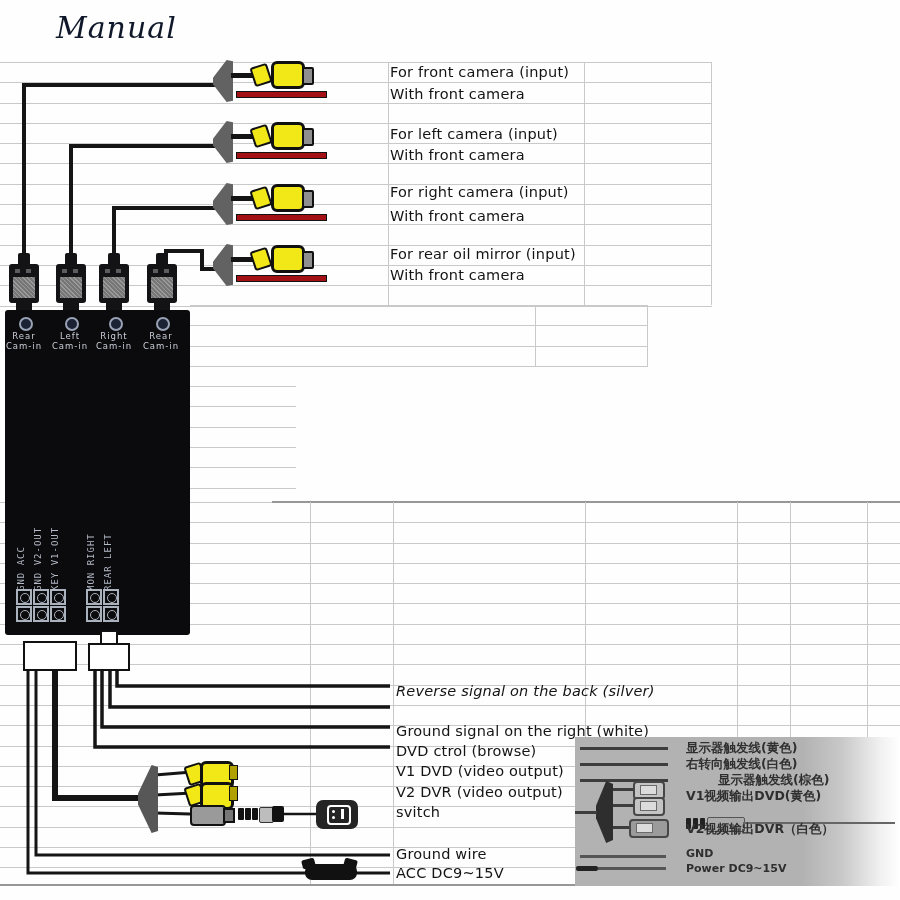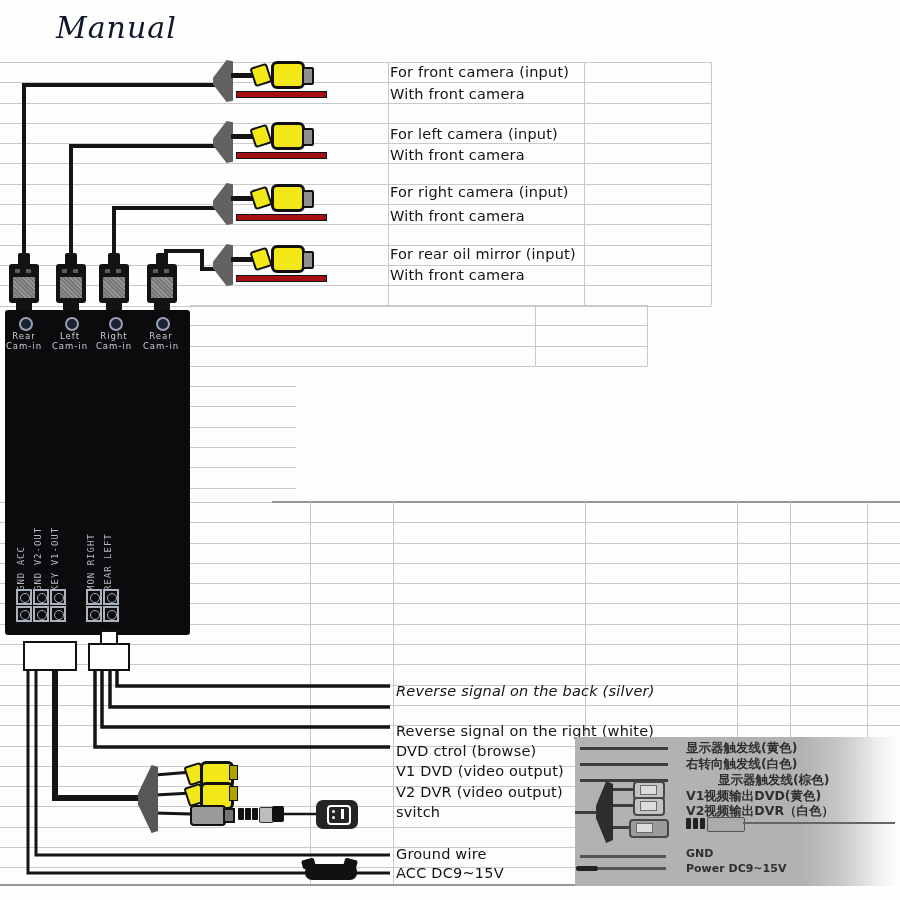--- a/index.html
+++ b/index.html
@@ -257,21 +257,21 @@
       <div class="sw-dot" style="left:3px;top:9px;"></div>
       <div class="sw-bar"></div>
     </div>
   </div>
 
   <div class="fuse-nub" style="left:302px;top:859px;transform:rotate(-15deg);"></div>
   <div class="fuse-nub" style="left:344px;top:859px;transform:rotate(15deg);"></div>
   <div class="fuse-body"></div>
 
   <div class="lbl" style="left:396px;top:683px;font-style:italic;">Reverse signal on the back (silver)</div>
-  <div class="lbl" style="left:396px;top:723px;">Reverse signal on the right (white)</div>
+  <div class="lbl" style="left:396px;top:723px;">Ground signal on the right (white)</div>
   <div class="lbl" style="left:396px;top:743px;">DVD ctrol (browse)</div>
   <div class="lbl" style="left:396px;top:763px;">V1 DVD (video output)</div>
   <div class="lbl" style="left:396px;top:784px;">V2 DVR (video output)</div>
   <div class="lbl" style="left:396px;top:804px;">svitch</div>
   <div class="lbl" style="left:396px;top:846px;">Ground wire</div>
   <div class="lbl" style="left:396px;top:865px;">ACC DC9~15V</div>
 
   <div class="inset">
     <div class="iwire" style="left:5px;top:10px;width:88px;height:2.5px;"></div>
     <div class="iwire" style="left:5px;top:26px;width:88px;height:2.5px;"></div>
@@ -295,18 +295,18 @@
     <div class="jack-stripe" style="left:125px;top:81px;width:5px;height:11px;background:#222;"></div>
     <div class="jack-sleeve" style="left:132px;top:80px;width:36px;height:13px;background:#ababab;border-color:#555;"></div>
     <div class="iwire" style="left:168px;top:85px;width:152px;height:2px;background:#666;"></div>
     <div class="iwire" style="left:5px;top:118px;width:86px;height:2.5px;background:#555;"></div>
     <div class="iwire" style="left:1px;top:129px;width:22px;height:5px;background:#222;border-radius:2px;"></div>
     <div class="iwire" style="left:23px;top:130px;width:68px;height:2.5px;background:#555;"></div>
     <div class="cn" style="left:111px;top:3px;">显示器触发线(黄色)</div>
     <div class="cn" style="left:111px;top:19px;text-align:right;">右转向触发线(白色)</div>
     <div class="cn" style="left:111px;top:35px;margin-left:32px;">显示器触发线(棕色)</div>
     <div class="cn" style="left:111px;top:51px;">V1视频输出DVD(黄色)</div>
-    <div class="cn" style="left:111px;top:66px;">V2视频输出DVR（白色）</div>
+    <div class="cn" style="left:111px;top:84px;">V2视频输出DVR（白色）</div>
     <div class="cn" style="left:111px;top:110px;font-size:11px;">GND</div>
     <div class="cn" style="left:111px;top:125px;font-size:11px;">Power DC9~15V</div>
   </div>
 
 </div>
 
 </body></html>

